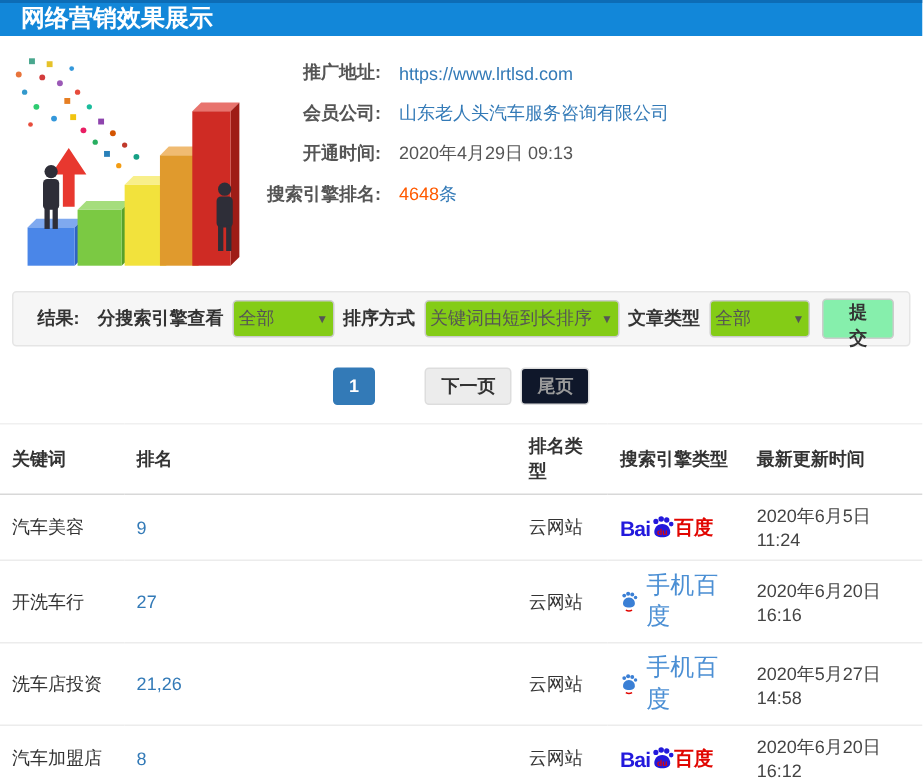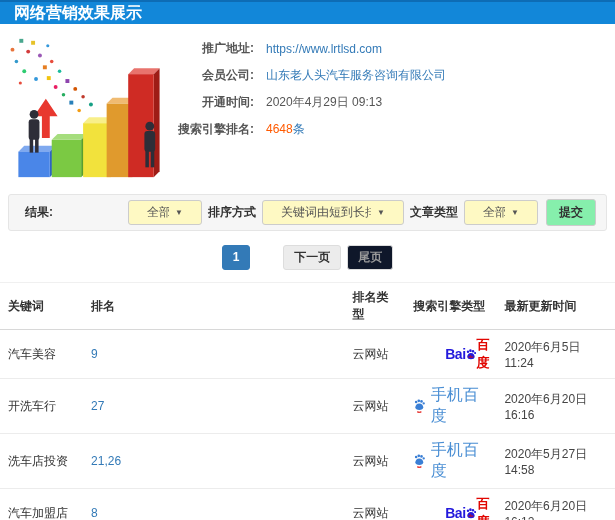--- a/index.html
+++ b/index.html
@@ -20,22 +20,22 @@
   .link { color:var(--accent,#337ab7); text-decoration:none; cursor:pointer; }
   .num-orange { color:var(--orange,#ff5a00); }
   .num-unit { color:var(--accent,#337ab7); }
 
   
   .filterbar { margin:4px 8px 0 8px; height:37px; background:#f6f6f6; border:1px solid #e5e5e5;
     border-radius:3px; display:flex; align-items:center; padding:0 10px; }
   .filterbar .flabel { font-weight:bold; color:#333; margin:0 6px; white-space:nowrap; }
   .filterbar .result-label { margin-left:6px; }
   .filterbar .spacer { flex:1; }
-  .fselect { background:#fef9c3; border:1px solid #ccc; border-radius:3px; height:25px;
-    display:flex; align-items:center; padding:0 18px; color:#555; cursor:pointer; }
+  .fselect { background:#84cc16; border:1px solid #ccc; border-radius:3px; height:25px;
+    display:flex; align-items:center; padding:0 3px; color:#555; cursor:pointer; }
   .fselect .val { flex:1; white-space:nowrap; overflow:hidden; }
   .fselect .arrow { font-size:8px; color:#555; margin-left:6px; }
   .sel-engine { width:74px; }
   .sel-sort  { width:142px; }
   .sel-type  { width:74px; }
   .submit-btn { height:27px; padding:0 12px; margin-left:8px; background:#86efac;
     border:1px solid #ccc; border-radius:3px; font-weight:bold; color:#333; cursor:pointer; font-size:12px; }
 
   
   .pagination { margin-top:14px; display:flex; justify-content:center; gap:6px; height:25px; }
@@ -49,21 +49,21 @@
   table.results { width:100%; border-collapse:collapse; margin-top:12px; table-layout:fixed; }
   table.results th { text-align:left; font-weight:bold; color:#333; padding:6px 8px;
     border-top:1px solid #f0f0f0; border-bottom:1px solid #d8d8d8; }
   table.results td { padding:6px 8px; border-bottom:1px solid #ececec; height:28px; vertical-align:middle; }
   .col-kw{width:82px;} .col-rank{width:258px;} .col-rt{width:60px;} .col-se{width:90px;} .col-time{width:117px;}
   td.rank { color:var(--accent,#337ab7); cursor:pointer; }
   td.time { color:#444; }
 
   
   .bd-full { display:inline-flex; align-items:center; }
-  .bd-full .bai { color:var(--baidu-blue,#2319dc); font-size:14px; font-weight:bold; letter-spacing:-0.5px;margin-left:32px; }
+  .bd-full .bai { color:var(--baidu-blue,#2319dc); font-size:14px; font-weight:bold; letter-spacing:-0.5px; }
   .bd-full .du-cn { color:var(--baidu-red,#e10601); font-size:13px; font-weight:bold; margin-left:1px; }
   .bd-mobile { display:inline-flex; align-items:center; gap:5px; }
   .bd-mobile .mb-text { color:var(--mobile-blue,#4b8fd4); font-size:16px; }
 </style>
 </head>
 <body>
 
 <div class="titlebar">网络营销效果展示</div>
 
 <div class="info-section">
@@ -154,20 +154,21 @@
       <span class="info-value">
         <span class="num-orange">4648</span><span class="num-unit">条</span>
       </span>
     </div>
   </div>
 </div>
 
 <div class="filterbar">
   <span class="flabel result-label">结果:</span>
   <span class="spacer"></span>
+  <span class="flabel">分搜索引擎查看</span>
   <div class="fselect sel-engine">
     <span class="val">全部</span>
     <span class="arrow">▼</span>
   </div>
   <span class="flabel">排序方式</span>
   <div class="fselect sel-sort">
     <span class="val">关键词由短到长排序</span>
     <span class="arrow">▼</span>
   </div>
   <span class="flabel">文章类型</span>

